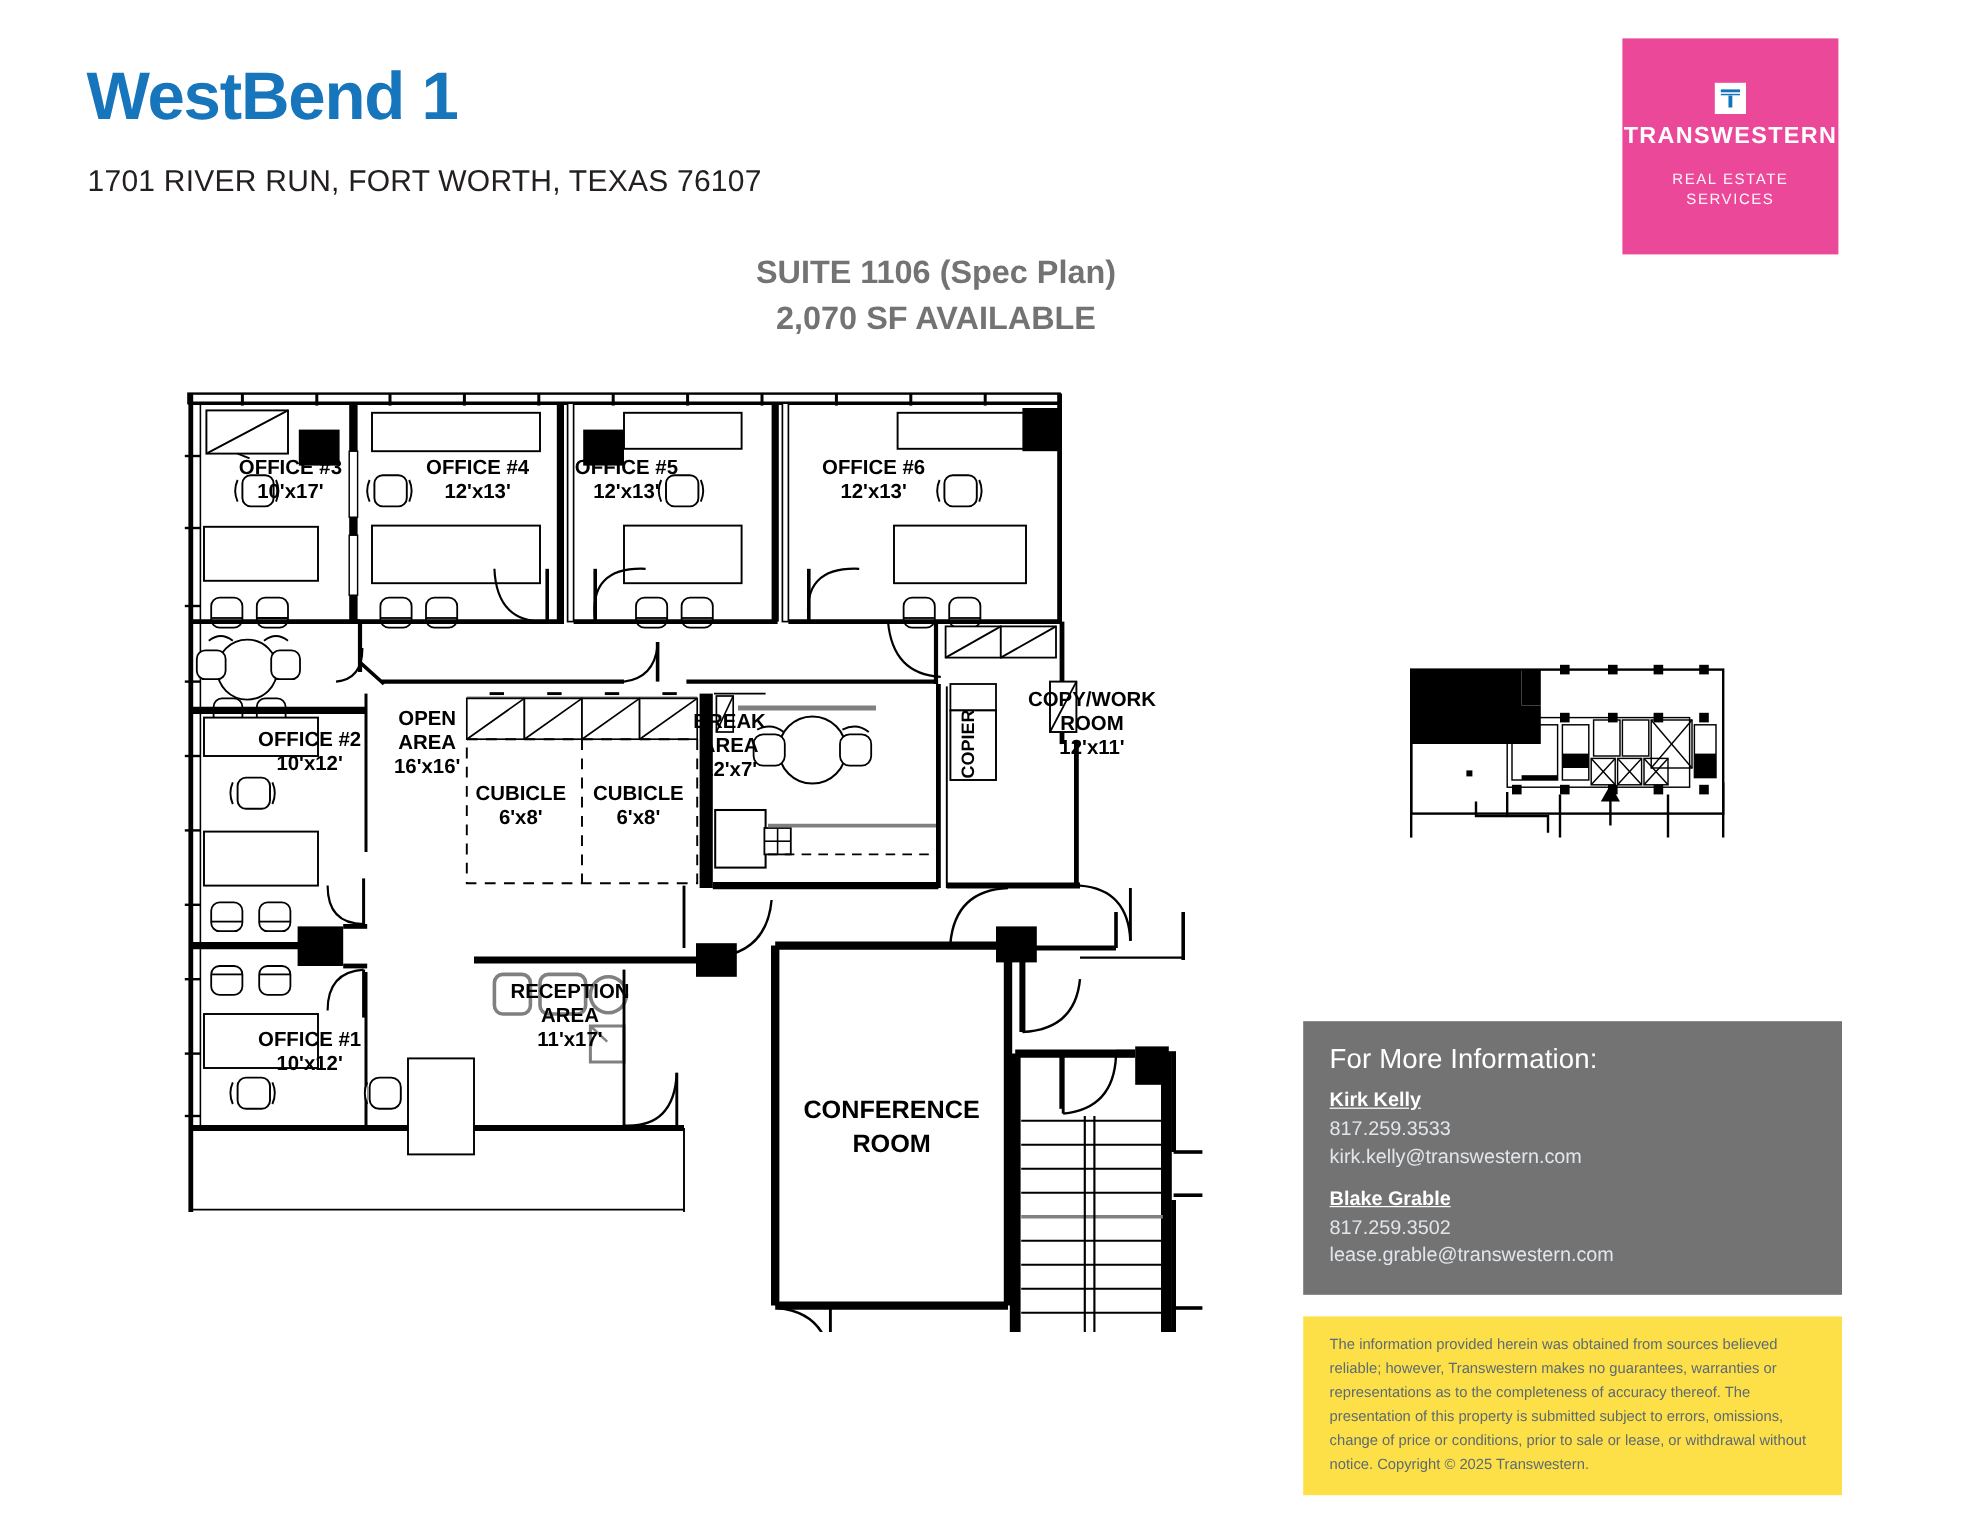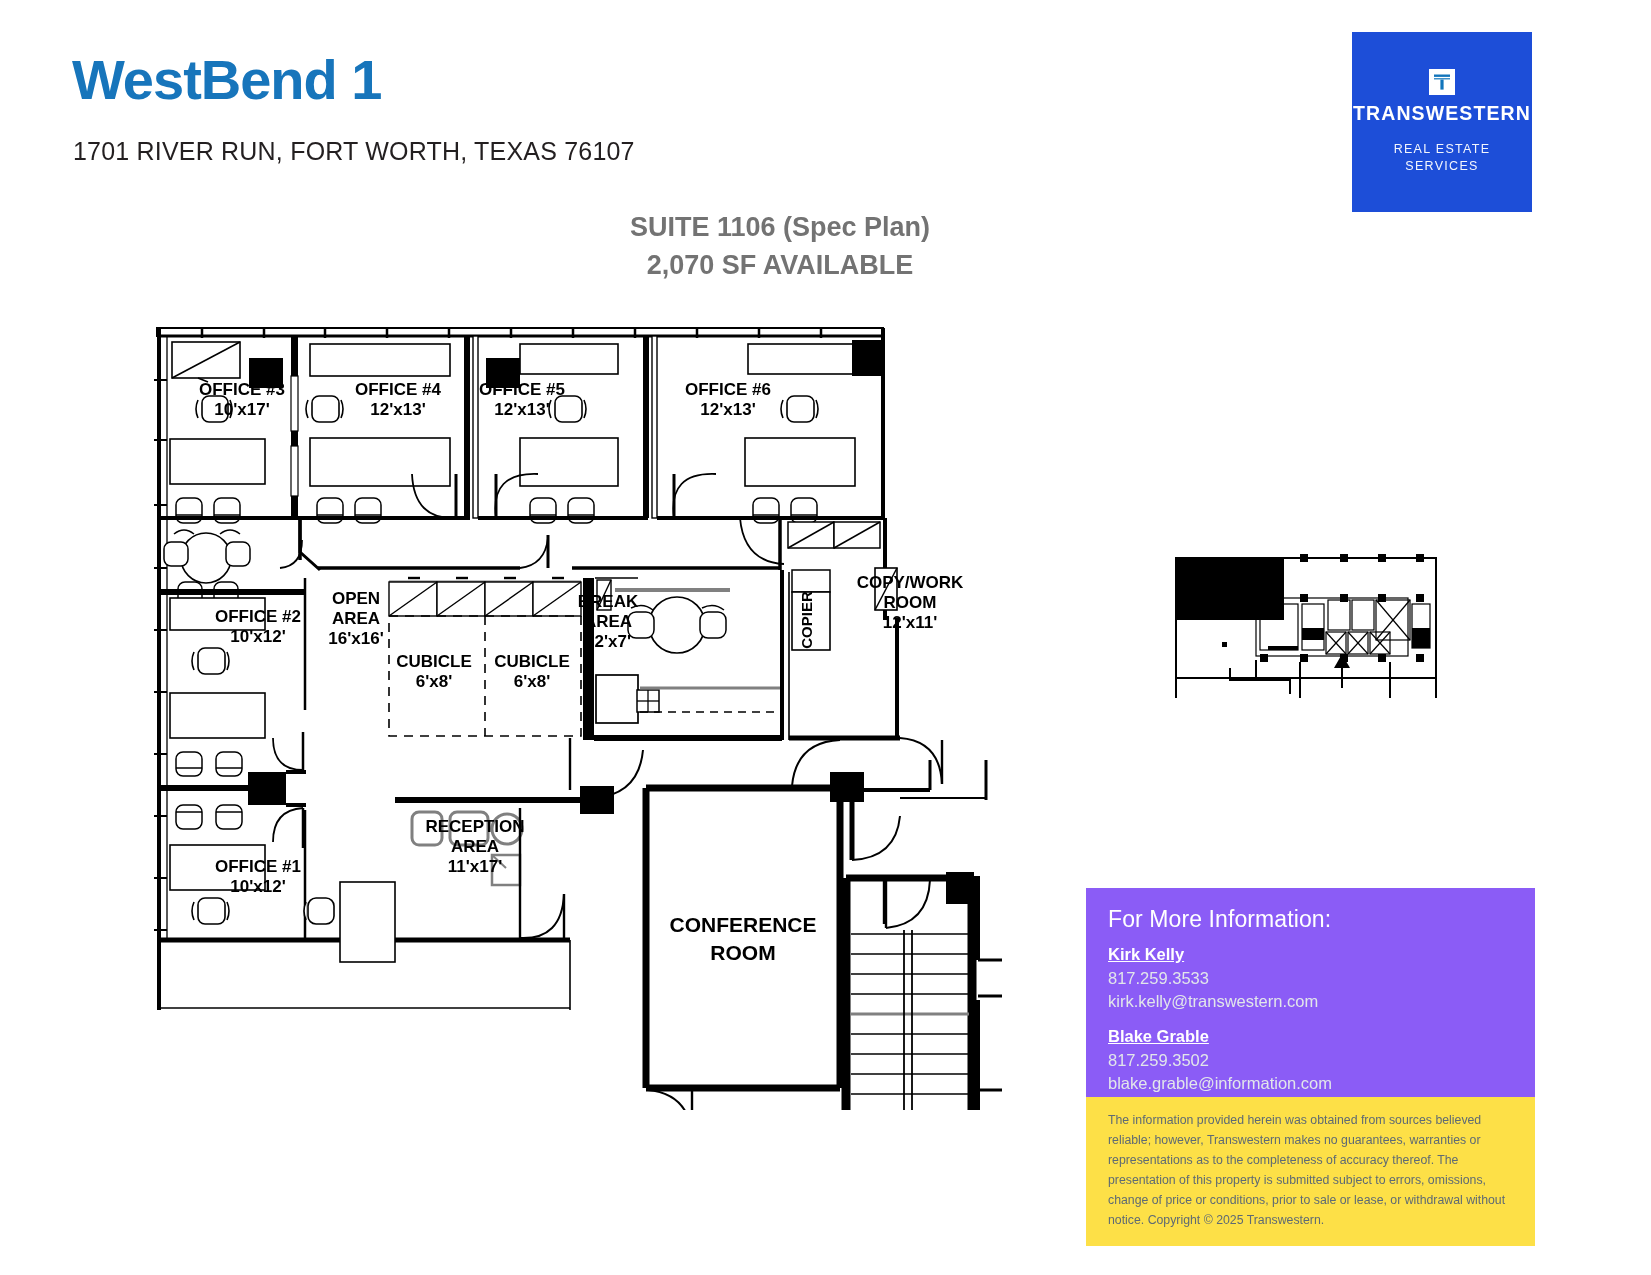--- a/index.html
+++ b/index.html
@@ -37,21 +37,21 @@
     letter-spacing: 0.2px;
   }
 
   
   #logo-box {
     position: absolute;
     left: 1352px;
     top: 32px;
     width: 180px;
     height: 180px;
-    background: #1d4ed8;
+    background: #ec4899;
     display: flex;
     flex-direction: column;
     align-items: center;
     justify-content: center;
   }
   #logo-mark {
     width: 26px;
     height: 26px;
     background: #ffffff;
     display: flex;
@@ -113,23 +113,23 @@
     left: 1160px;
     top: 532px;
     width: 282px;
     height: 168px;
   }
 
   
   #contact-panel {
     position: absolute;
     left: 1086px;
-    top: 888px;
+    top: 851px;
     width: 449px;
-    background: #8b5cf6;
+    background: #737373;
     padding: 18px 22px 20px 22px;
     box-sizing: border-box;
   }
   #contact-heading {
     color: #ffffff;
     font-size: 23px;
     font-weight: 400;
     margin-bottom: 10px;
     letter-spacing: 0.1px;
   }
@@ -645,17 +645,17 @@
 
   <div class="contact-block">
     <div class="contact-name">Kirk Kelly</div>
     <div class="contact-line">817.259.3533</div>
     <div class="contact-line">kirk.kelly@transwestern.com</div>
   </div>
 
   <div class="contact-block">
     <div class="contact-name">Blake Grable</div>
     <div class="contact-line">817.259.3502</div>
-    <div class="contact-line">blake.grable@information.com</div>
+    <div class="contact-line">lease.grable@transwestern.com</div>
   </div>
 </div>
 
 <div id="disclaimer">The information provided herein was obtained from sources believed reliable; however, Transwestern makes no guarantees, warranties or representations as to the completeness of accuracy thereof. The presentation of this property is submitted subject to errors, omissions, change of price or conditions, prior to sale or lease, or withdrawal without notice. Copyright © 2025 Transwestern.</div>
 
 </body></html>

